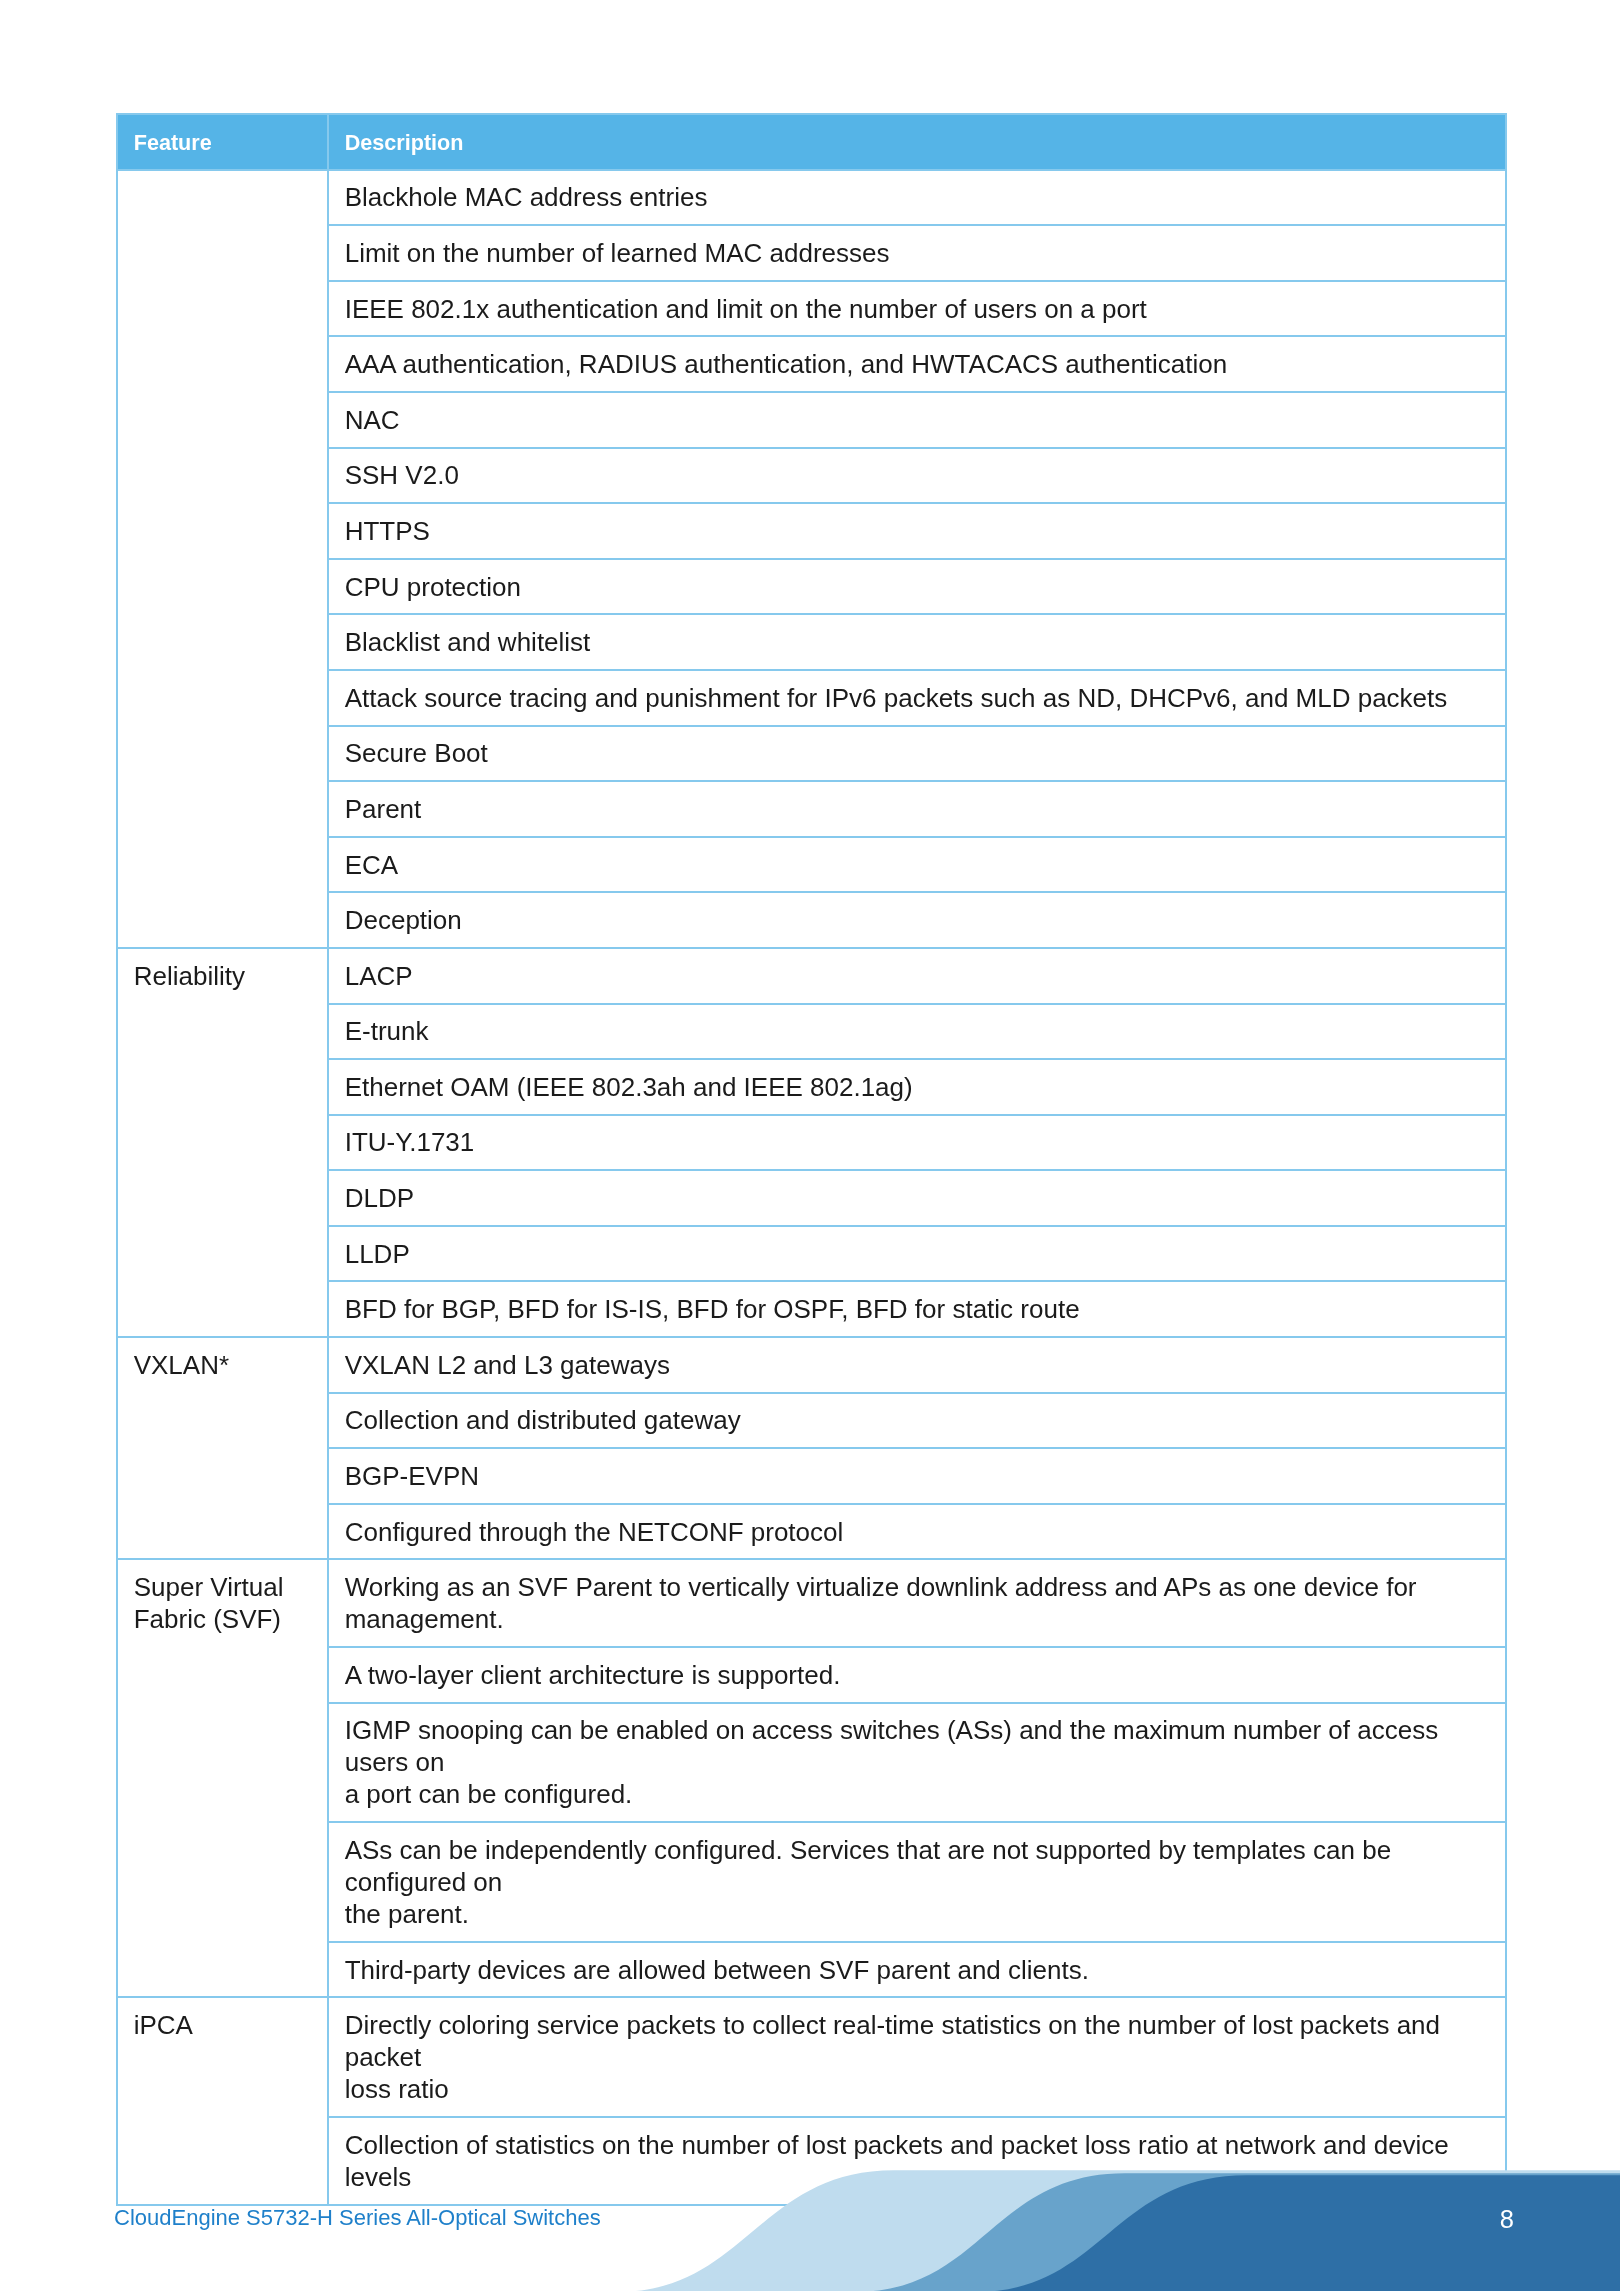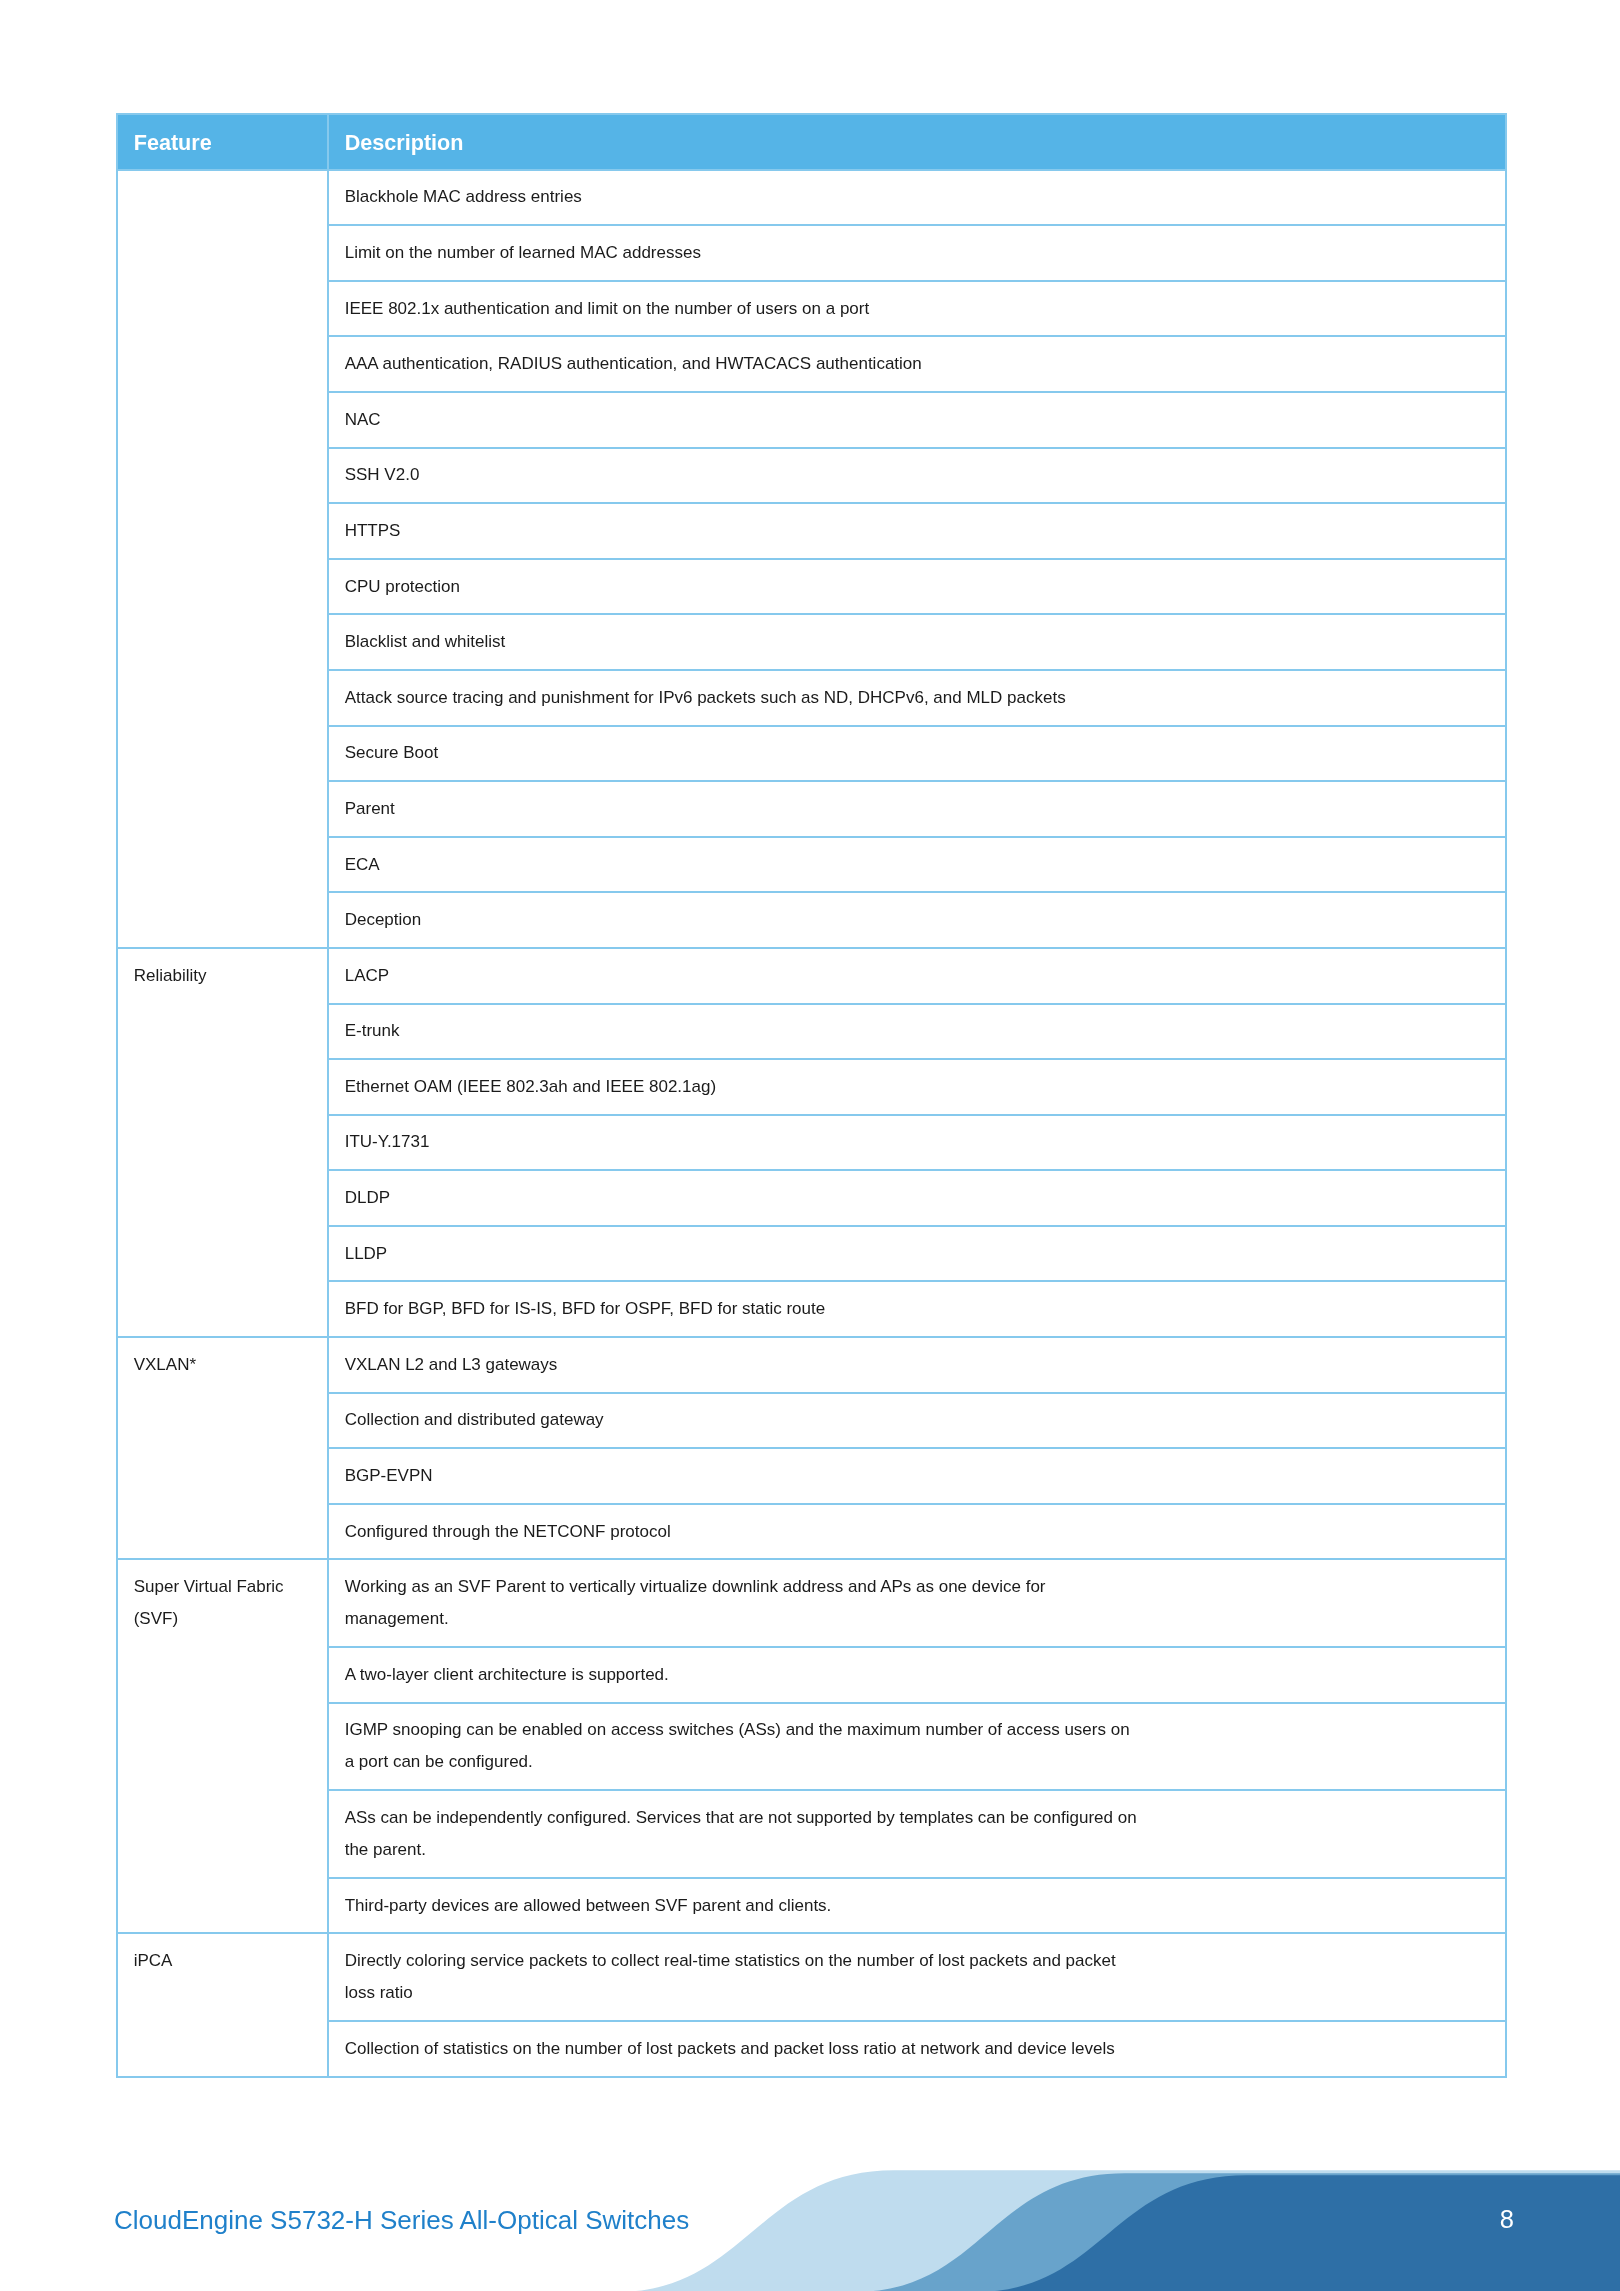--- a/index.html
+++ b/index.html
@@ -26,21 +26,21 @@
   table.feature-table{
     position:absolute;
     left:116px;top:113px;
     width:1391px;
     border-collapse:collapse;
     table-layout:fixed;
   }
   .feature-table th,.feature-table td{
     border:2px solid var(--table-border);
     padding:10.8px 15.7px;
-    font-size:17px;
+    font-size:26px;
     line-height:32px;
     vertical-align:top;
     text-align:left;
     background:#ffffff;
   }
   .feature-table th{
     background:var(--header-bg);
     color:#ffffff;
     font-size:21.6px;
     font-weight:bold;
@@ -48,21 +48,21 @@
   }
   .feature-table td.desc-cell{white-space:pre-line;}
   .feature-table td.feature-cell{white-space:normal;margin-left:40px;}
   .footer{
     position:absolute;left:0;right:0;bottom:0;height:216px;
   }
   .footer svg{position:absolute;left:0;bottom:0;width:1620px;height:216px;display:block;}
   .footer-title{
     position:absolute;
     left:114px;top:129px;
-    font-size:26px;
+    font-size:22px;
     color:var(--footer-text);
   }
   .page-number{
     position:absolute;
     right:106px;top:129px;
     font-size:25.5px;
     color:var(--page-number-color);
   }
 </style>
 </head>

